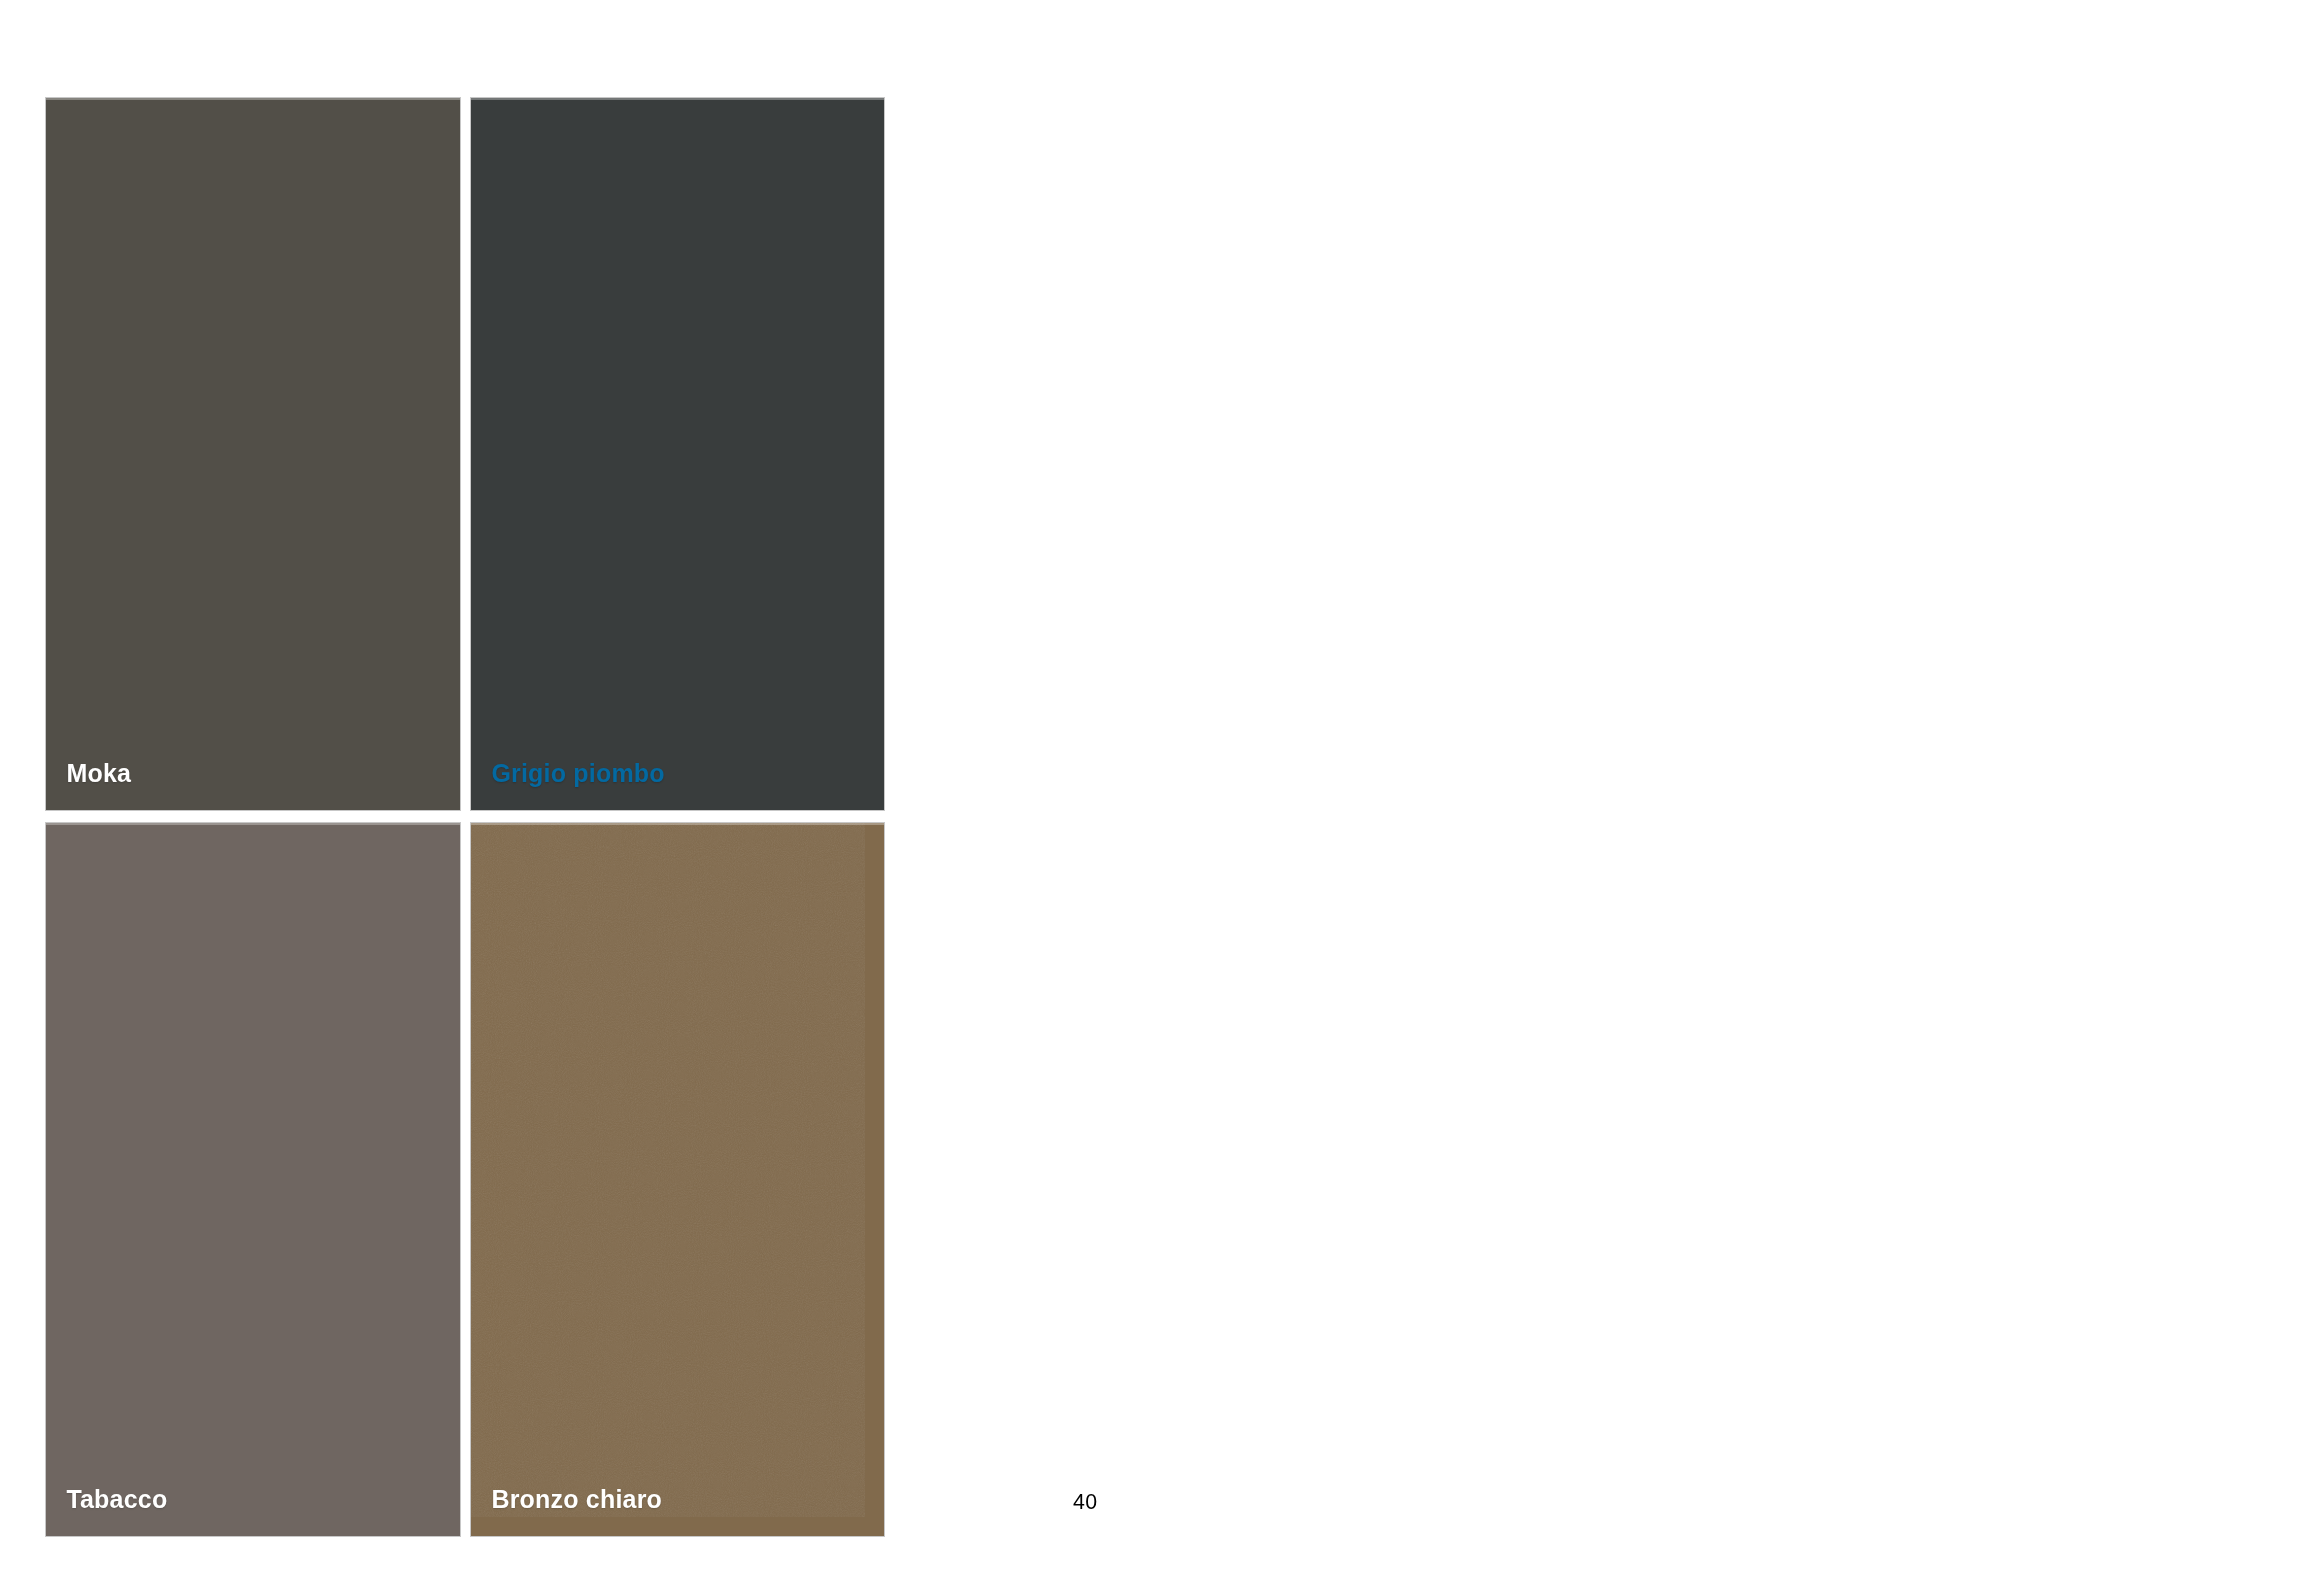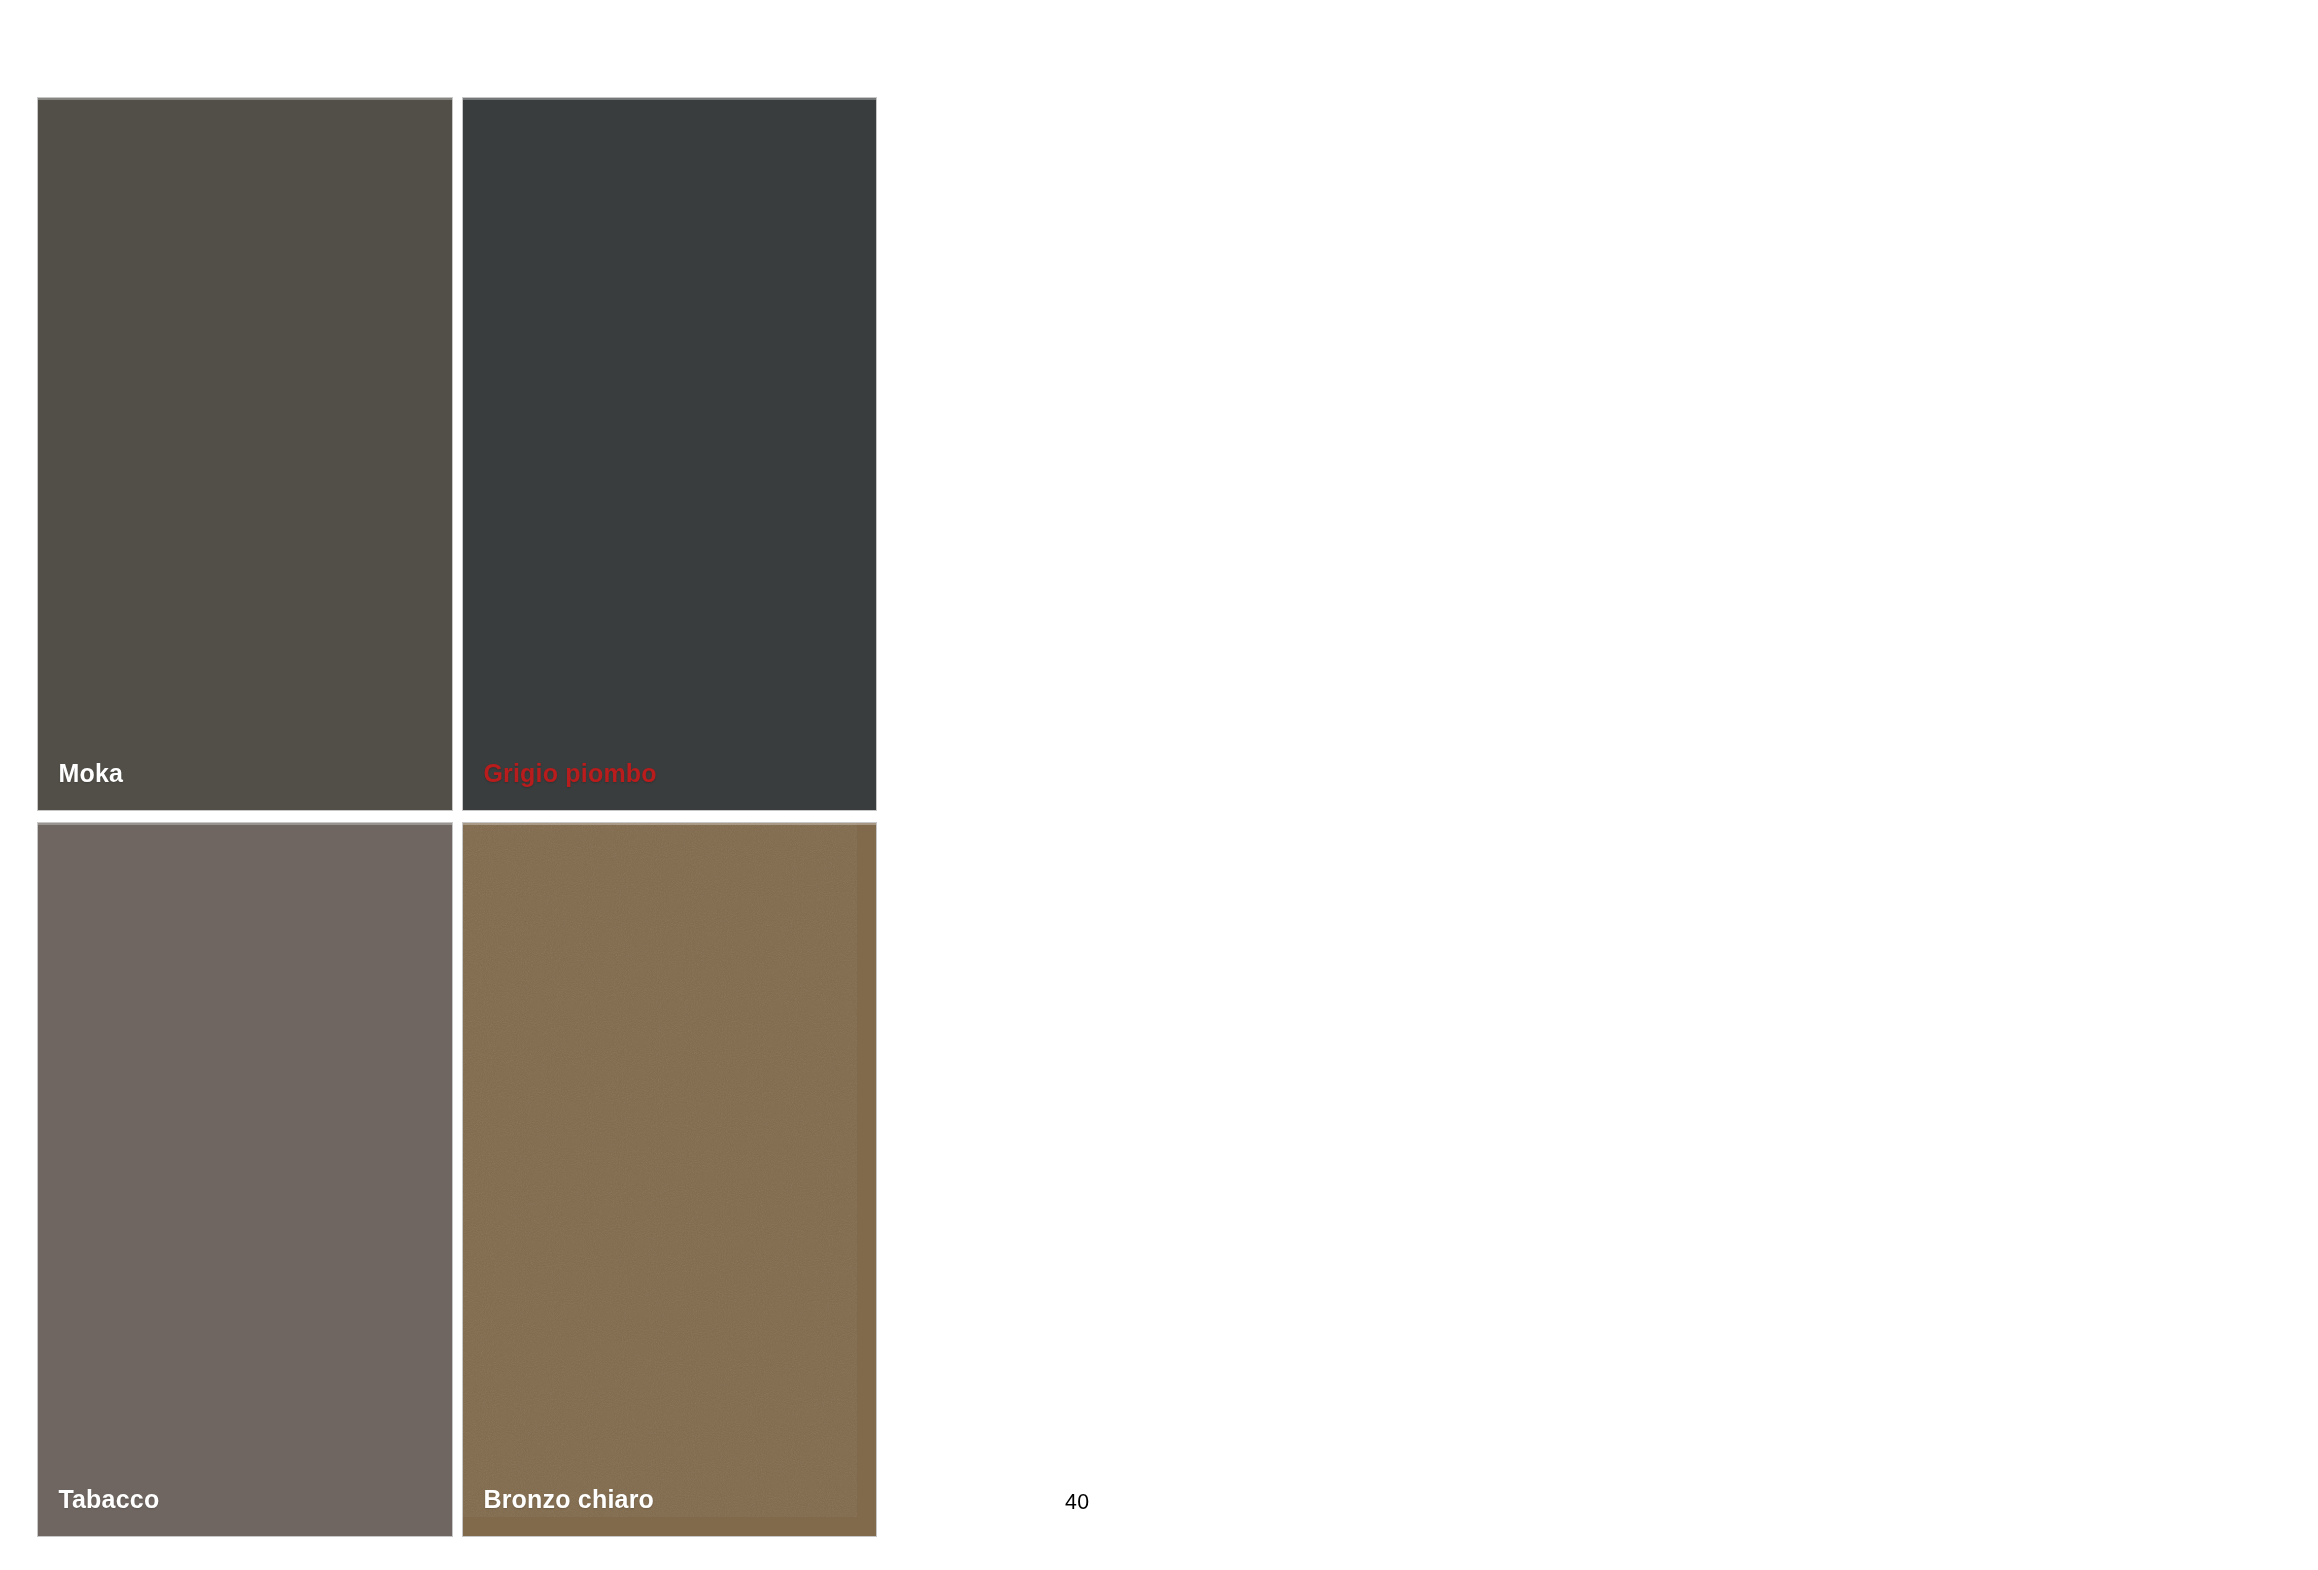--- a/index.html
+++ b/index.html
@@ -22,21 +22,21 @@
     inset: 0;
     background: #ffffff;
   }
 
   .page {
     position: absolute;
     top: 0;
     height: 1570px;
     background: #ffffff;
   }
-  .page-left  { left: 4px;      width: 1159px; }
+  .page-left  { left: 12px;      width: 1159px; }
   .page-right { left: 1159px; width: 1159px; }
 
   
   .swatch {
     position: absolute;
     box-sizing: border-box;
     overflow: hidden;
     border: 0.9px solid rgba(0,0,0,0.22);
     box-shadow: 0 0 0 0 rgba(0,0,0,0);
   }
@@ -117,21 +117,21 @@
     <div class="swatch" id="tile-grigio-piombo">
       <div class="fill" style="background: rgb(57, 61, 61);"></div>
       <svg class="grain" xmlns="http://www.w3.org/2000/svg" width="100%" height="100%" viewBox="0 0 445 768">
         <filter id="g2">
             <feTurbulence type="fractalNoise" baseFrequency="0.85" numOctaves="4"></feTurbulence>
           <feColorMatrix type="saturate" values="0"></feColorMatrix>
           </filter>
         <rect width="100%" height="100%" filter="url(#g2)" opacity="0.13"></rect>
       </svg>
       <div class="edge-hi"></div>
-      <div class="swatch-label" style="color: #b91c1c;">Grigio piombo</div>
+      <div class="swatch-label" style="color: #0369a1;">Grigio piombo</div>
     </div>
 
     <div class="swatch" id="tile-tabacco">
       <div class="fill" style="background: rgb(111, 102, 97);"></div>
       <svg class="grain" xmlns="http://www.w3.org/2000/svg" width="100%" height="100%" viewBox="0 0 446 769">
         <filter id="g3">
             <feTurbulence type="fractalNoise" baseFrequency="0.85" numOctaves="4"></feTurbulence>
           <feColorMatrix type="saturate" values="0"></feColorMatrix>
           </filter>
         <rect width="100%" height="100%" filter="url(#g3)" opacity="0.13"></rect>

